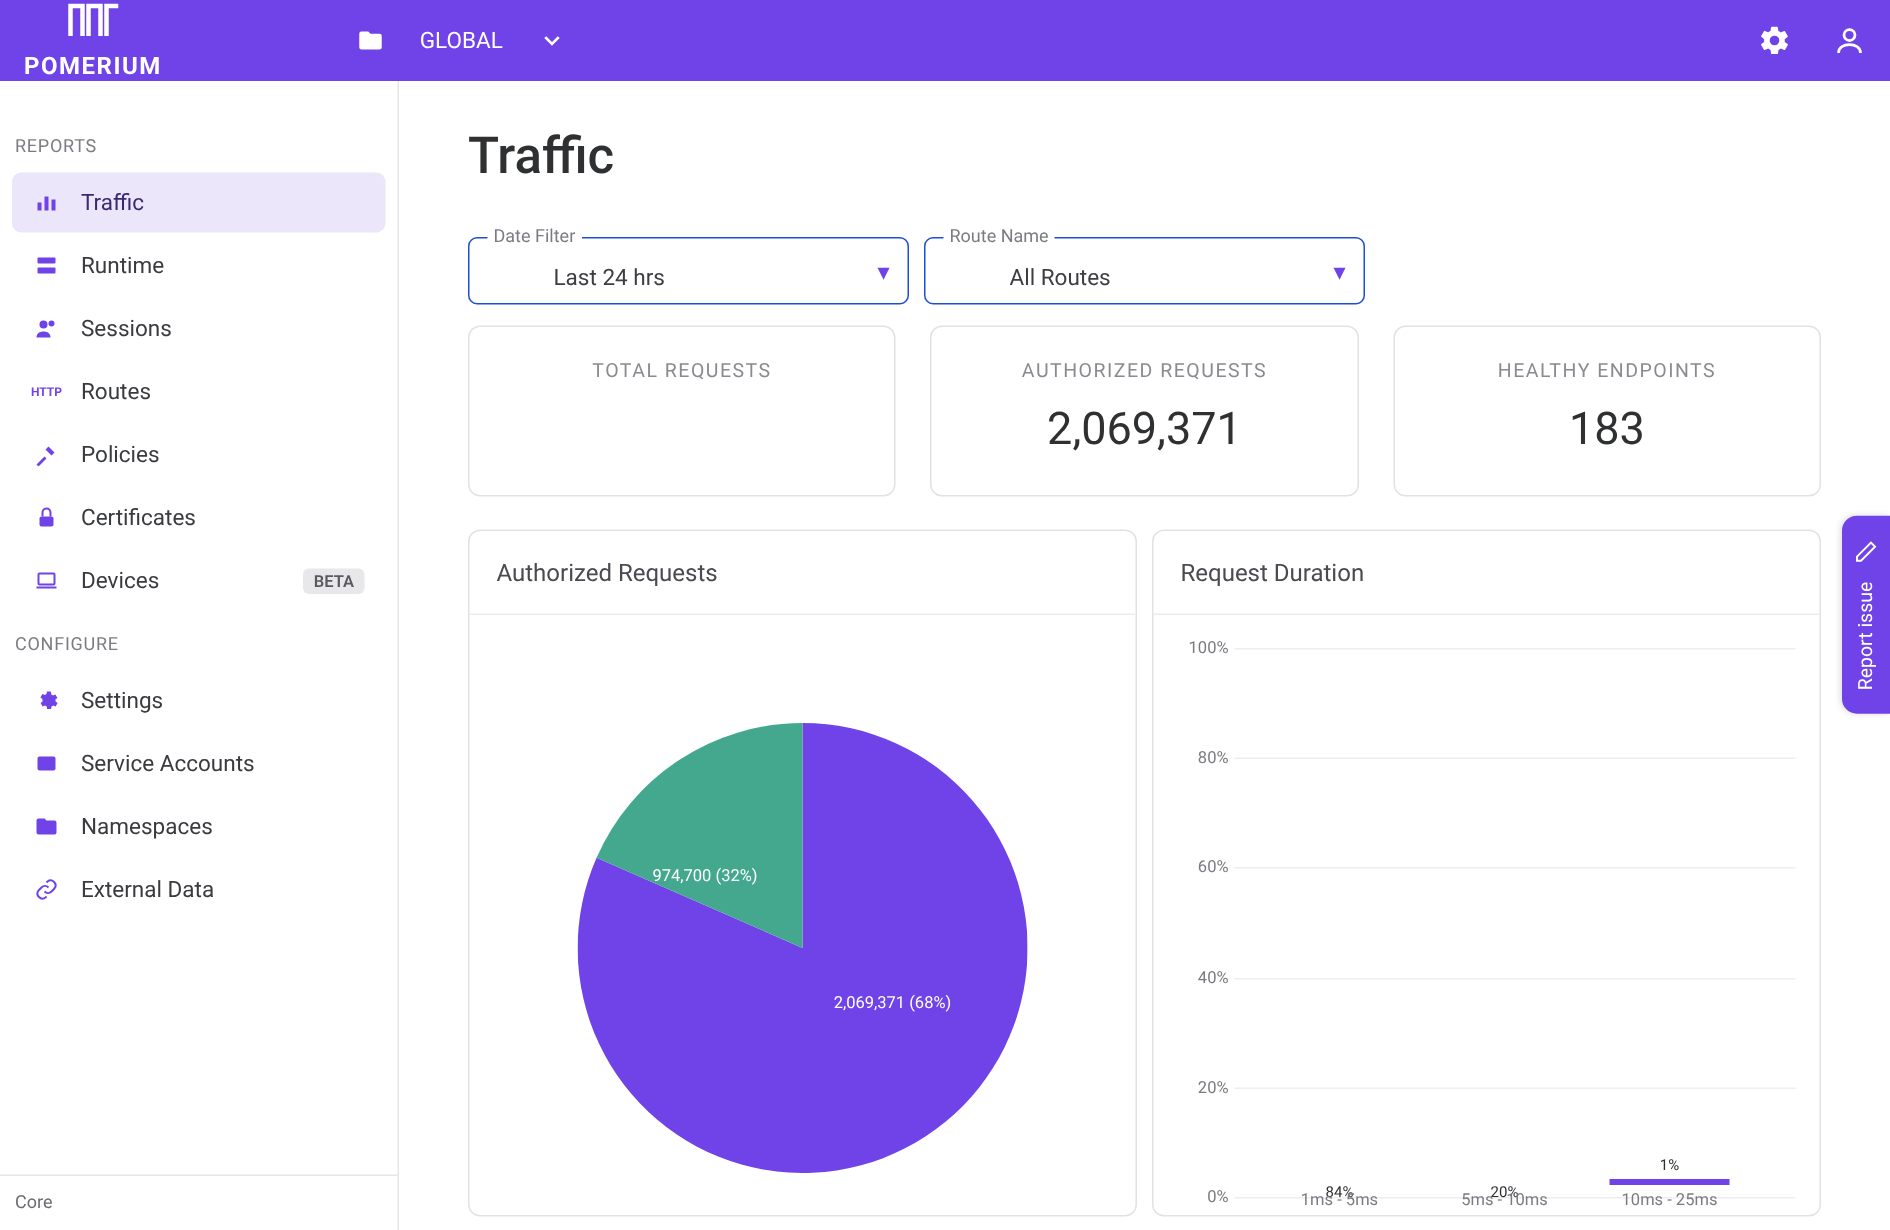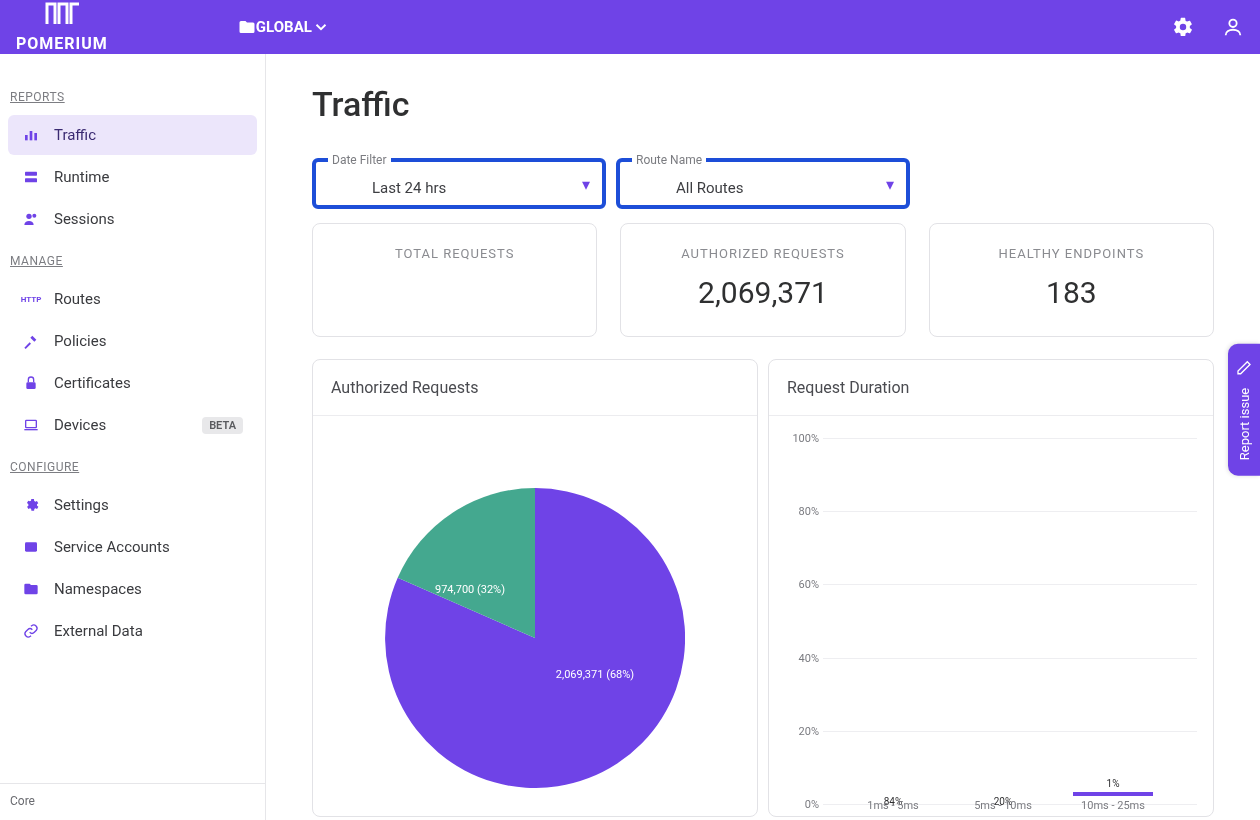--- a/index.html
+++ b/index.html
@@ -19,22 +19,22 @@
       display: flex;
       align-items: center;
       padding: 0 16px;
       color: #fff;
     }
     .logo-group { display: flex; align-items: center; gap: 10px; flex-direction: column; }
     .logo-mark { display: flex; align-items: center; }
     .brand-name { font-weight: 700; letter-spacing: 1px; font-size: 16px; }
     .namespace-select {
       margin-left: 130px;
-      display: flex; align-items: center; gap: 0;
-      font-size: 15px; cursor: pointer; font-weight: bold;
+      display: flex; align-items: center; gap: 24px;
+      font-size: 15px; cursor: pointer;
     }
     .topbar-right { margin-left: auto; display: flex; gap: 28px; align-items: center; }
     .topbar .icon svg { display: block; }
 
     
     .shell { display: flex; height: calc(820px - 54px); }
 
     
     .sidebar {
       width: 266px;
@@ -42,21 +42,20 @@
       padding-top: 22px;
       display: flex;
       flex-direction: column;
       position: relative;
     }
     .side-section-title {
       font-size: 12px;
       color: #7c7d82;
       letter-spacing: 0.5px;
       padding: 14px 10px 10px 10px;
-      text-decoration: underline;
     }
     .side-item {
       display: flex; align-items: center; gap: 14px;
       padding: 11px 14px;
       margin: 1px 8px;
       border-radius: 6px;
       font-size: 15px;
       color: #3a3b3f;
       cursor: pointer;
     }
@@ -80,21 +79,21 @@
       flex: 1;
       padding: 30px 46px 0 46px;
       overflow: hidden;
     }
     .page-title { font-size: 34px; font-weight: 500; margin-bottom: 34px; }
 
     .filters { display: flex; gap: 10px; margin-bottom: 14px; }
     .select-wrap {
       position: relative;
       width: 294px;
-      border: 4px solid #1d4ed8;
+      border: 1px solid #1d4ed8;
       border-radius: 6px;
       padding: 16px 14px 8px 14px;
       cursor: pointer;
     }
     .select-wrap .float-label {
       position: absolute; top: -9px; left: 12px;
       background: #fff; padding: 0 4px;
       font-size: 12px; color: #7b7c81;
     }
     .select-wrap .value { font-size: 15px; color: #3d3e42; margin-left: 42px; }
@@ -235,21 +234,20 @@
       <span class="sicon">
           <svg width="16" height="16" viewBox="0 0 24 24" fill="currentColor">
             <circle cx="9" cy="8" r="4"></circle>
             <path d="M2 21c0-4 3-6 7-6s7 2 7 6"></path>
             <circle cx="17" cy="7" r="3"></circle>
           </svg>
         </span>
       <span>Sessions</span>
     </div>
 
-    <div class="side-section-title">MANAGE</div>
 
     <div class="side-item">
       <span class="sicon" style="font-size:8px; font-weight:700;">HTTP</span>
       <span>Routes</span>
     </div>
     <div class="side-item">
       <span class="sicon">
           <svg width="16" height="16" viewBox="0 0 24 24" fill="currentColor">
             <path d="m14 4 6 6-3 3-6-6zM2 22l8-8 2 2-8 8zM11 7l6 6"></path>
           </svg>

